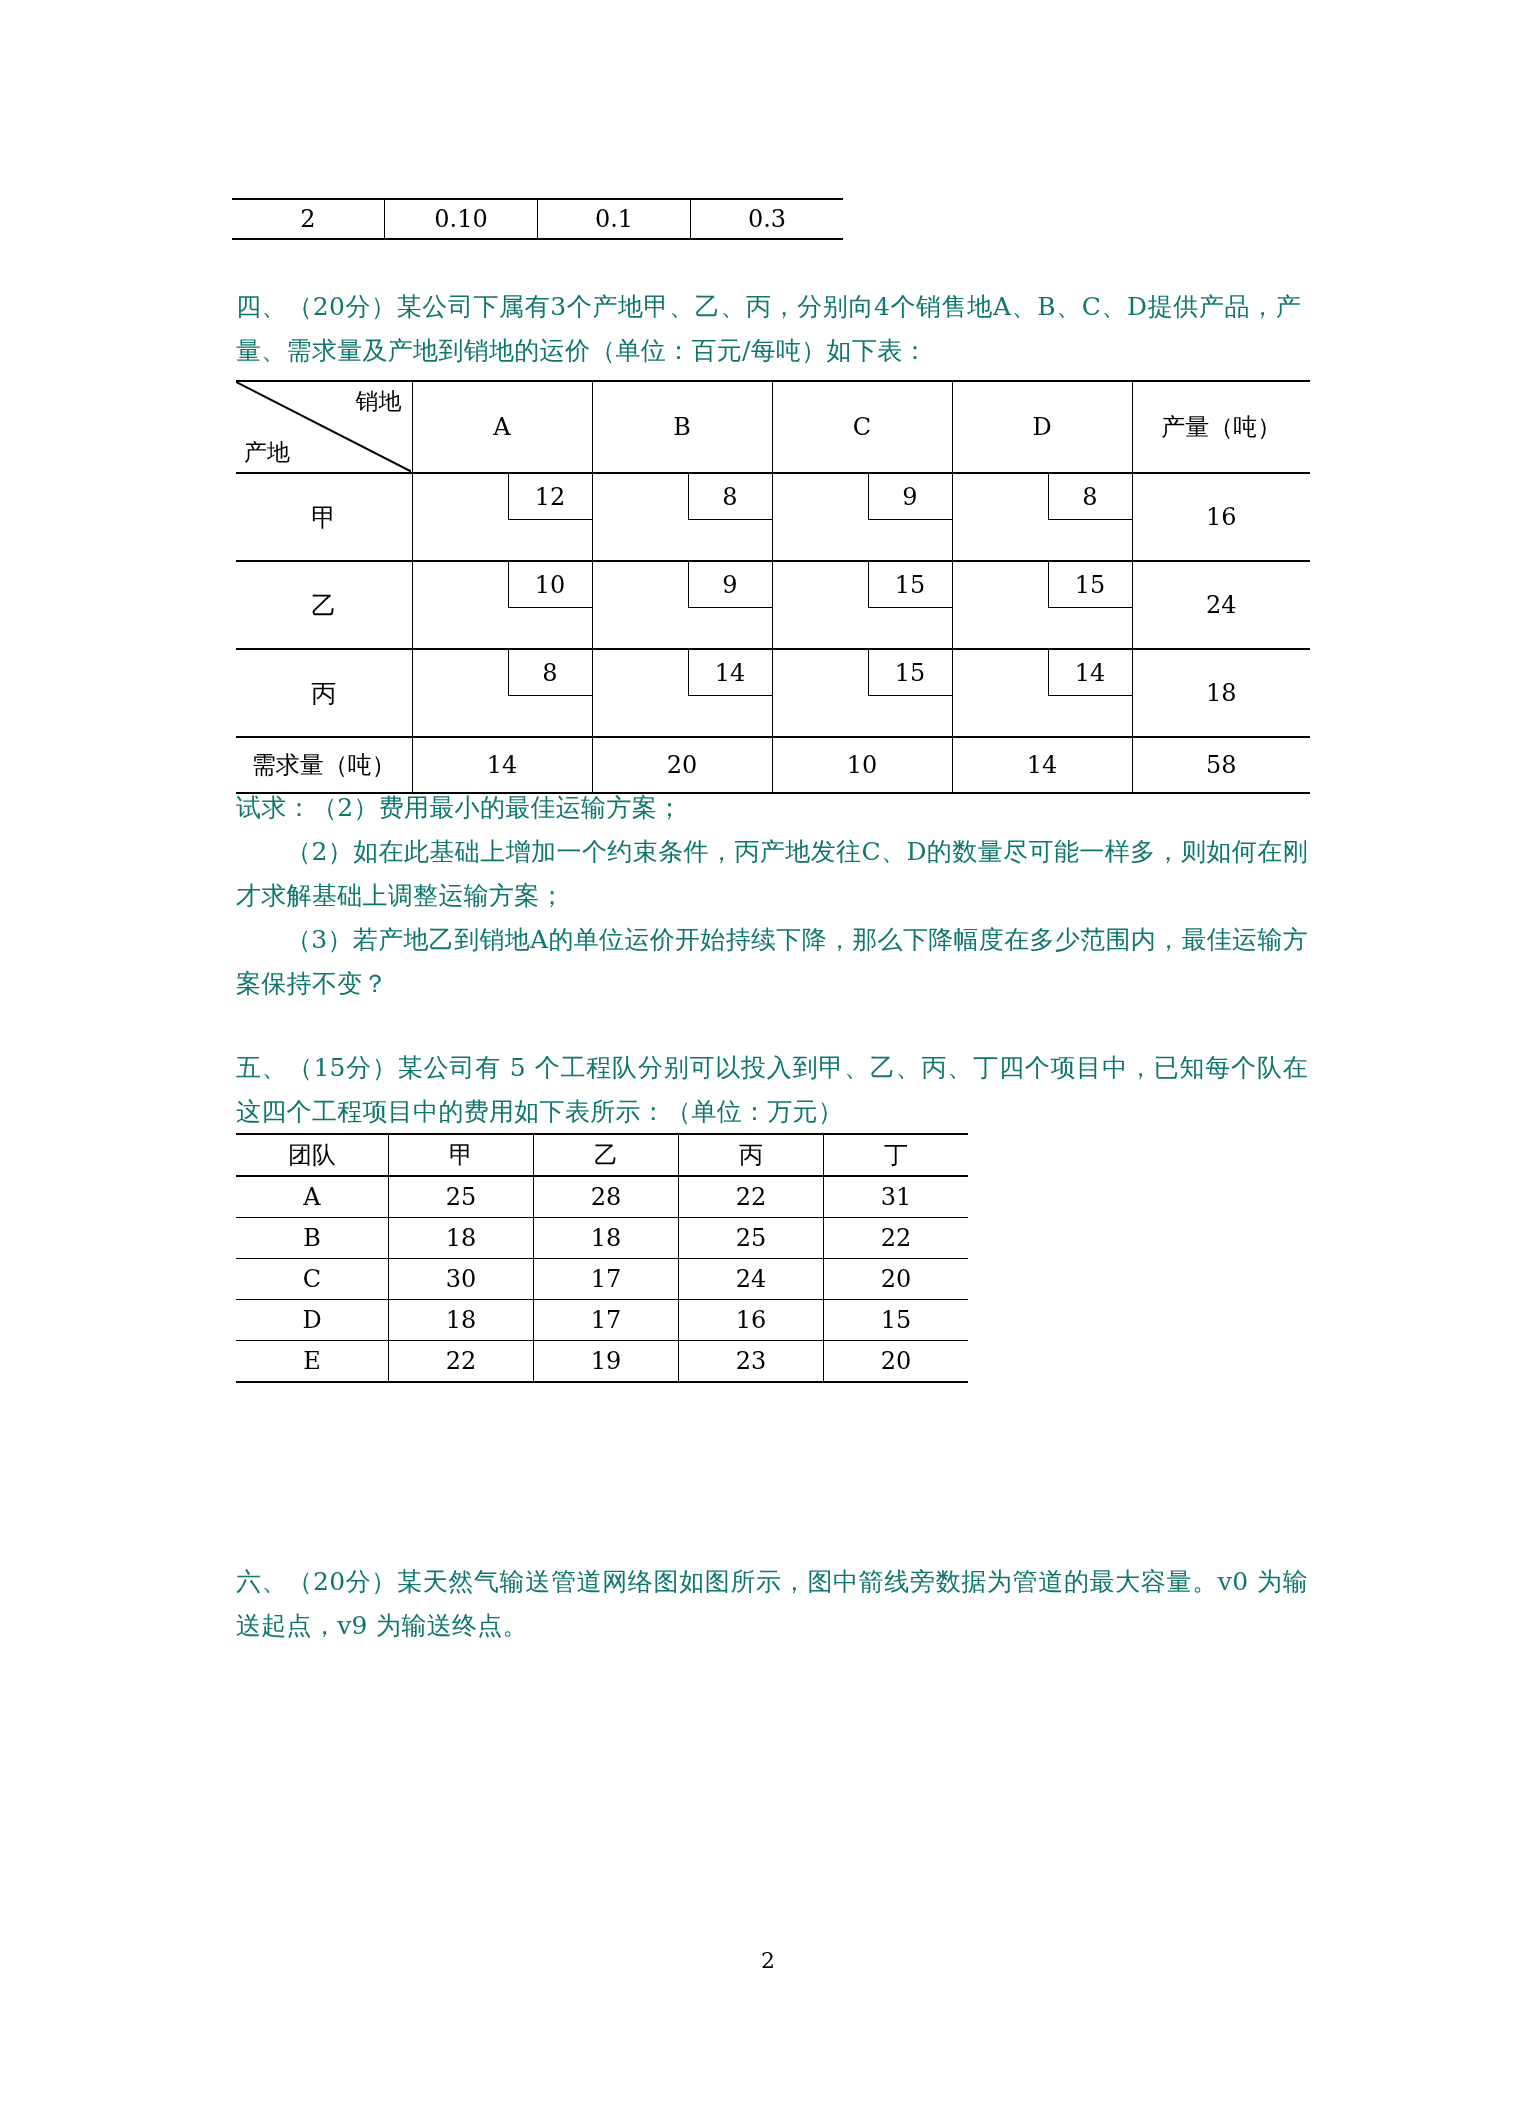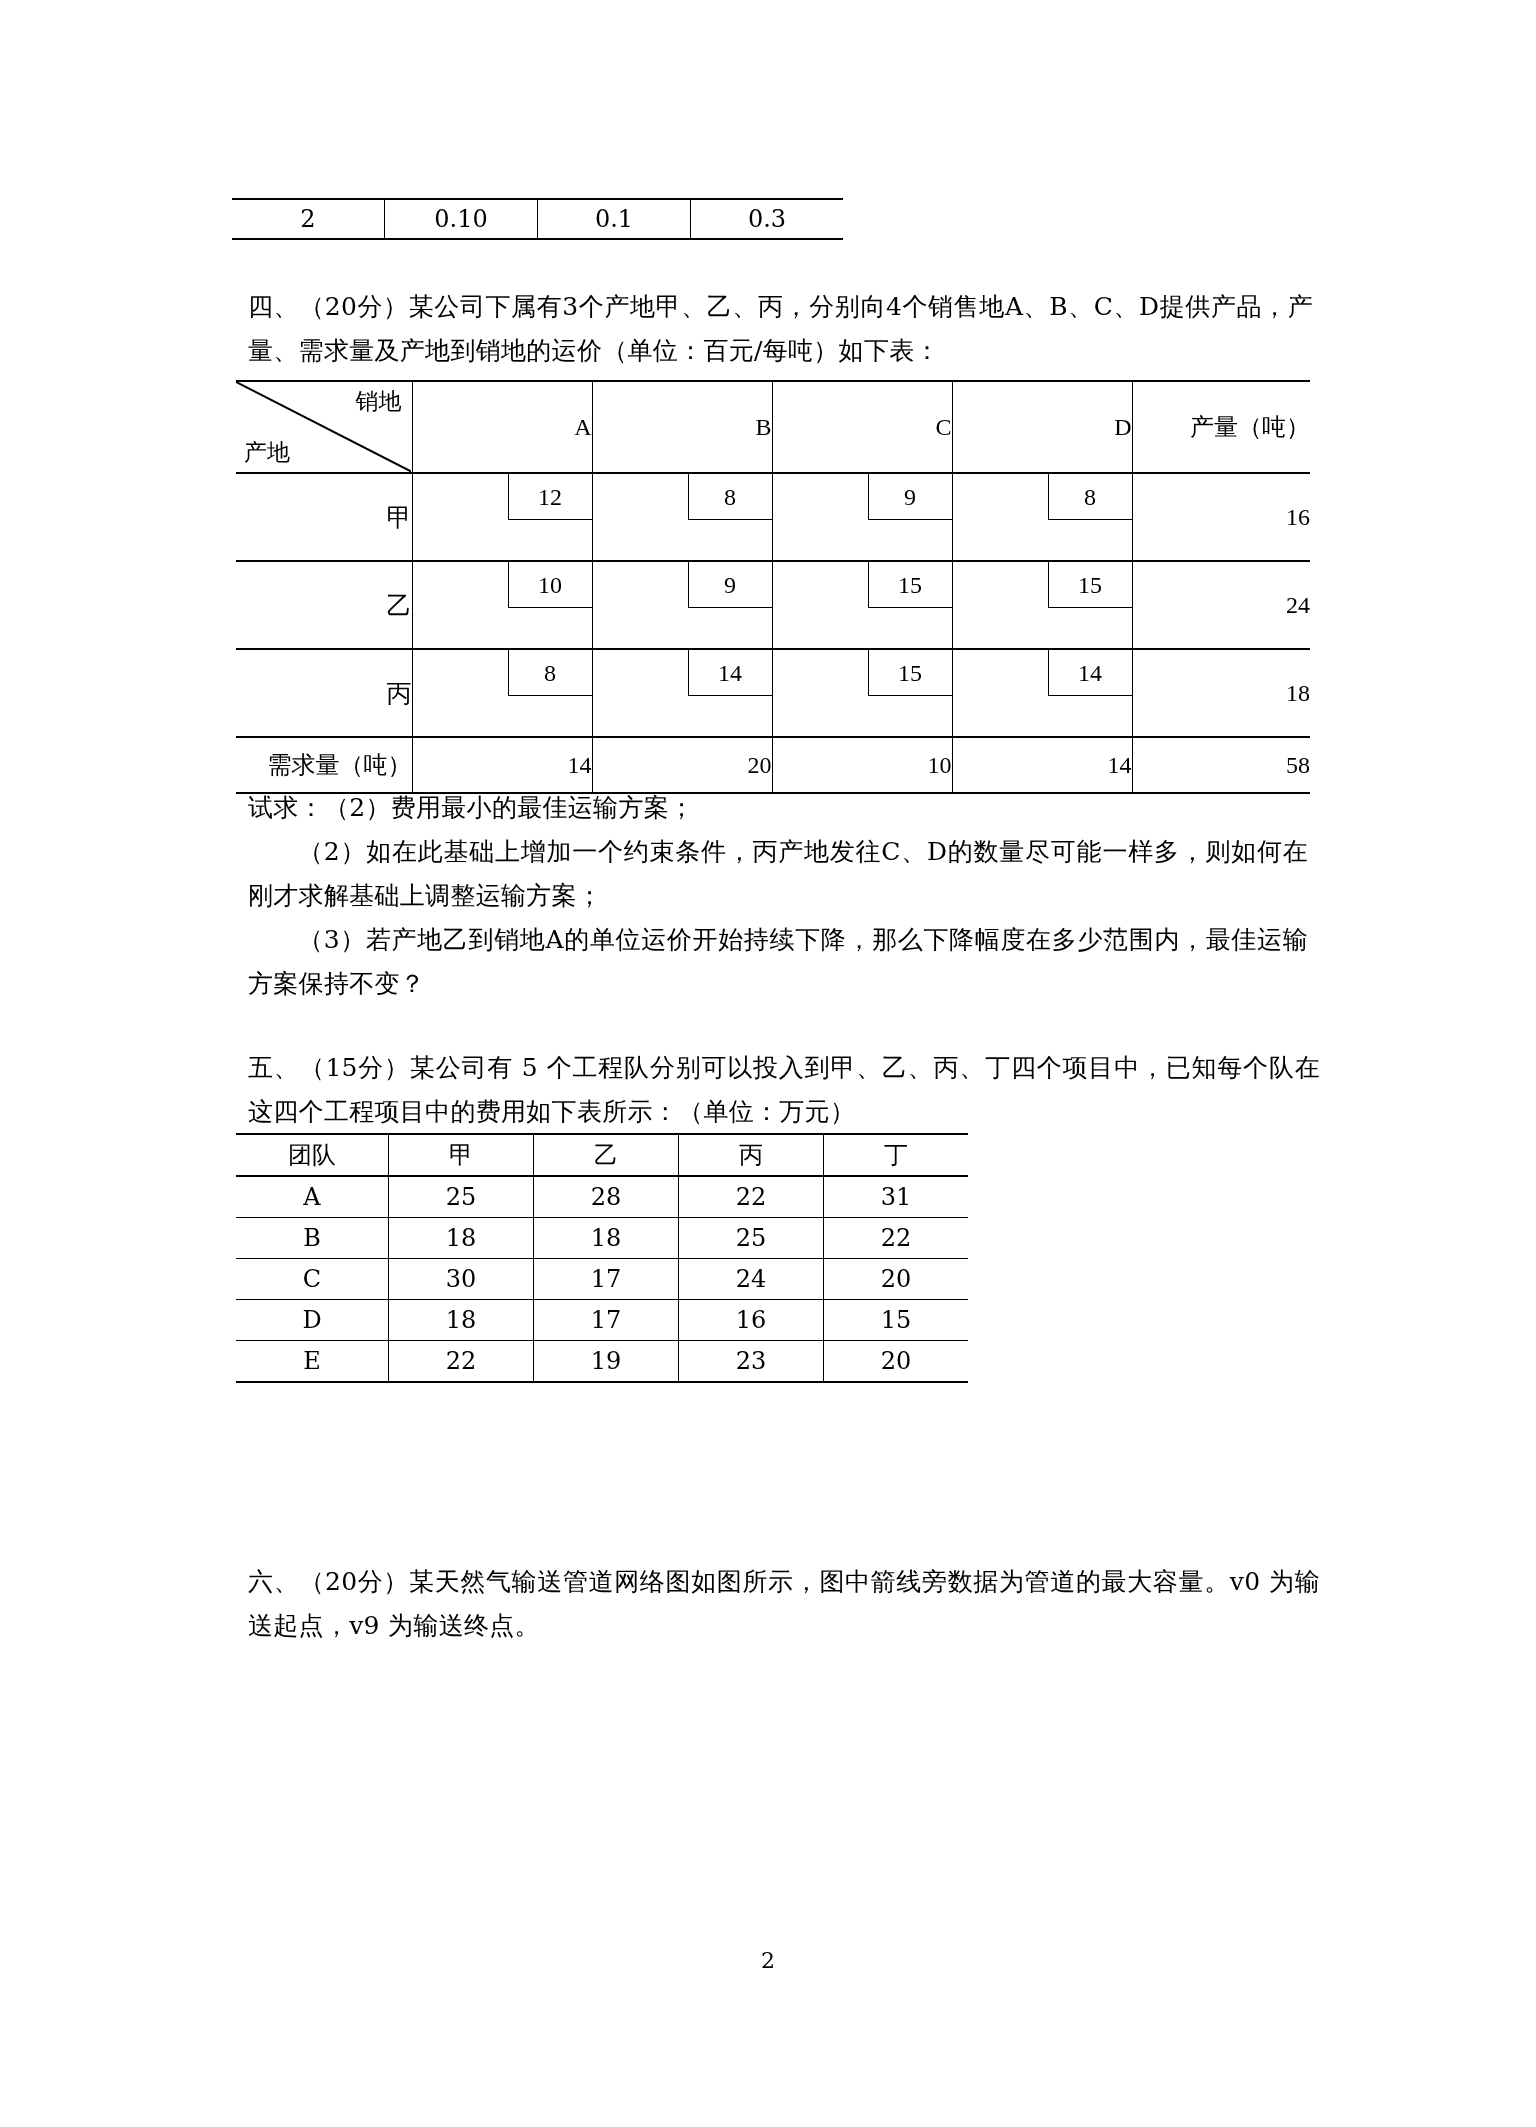--- a/index.html
+++ b/index.html
@@ -19,22 +19,21 @@
     margin: 0 auto;
     overflow: hidden;
   }
 
   
   .para {
     font-size: 25px;
     line-height: 44px;
     letter-spacing: 0.3px;
     text-align: justify;
-    color: #000000;
-    margin-left: 12px;
+    color: #0f766e;
   }
   .indent-1 { text-indent: 0; }
   .indent-2 { text-indent: 2em; }
 
   
   .frag-table {
     position: absolute;
     left: 232px;
     top: 198px;
     border-collapse: collapse;
@@ -72,25 +71,24 @@
   }
   table.trans {
     border-collapse: collapse;
     width: 1074px;
     font-size: 24px;
     table-layout: fixed;
   }
   table.trans td {
     border-left: 1.6px solid #000;
     border-right: 1.6px solid #000;
-    text-align: right;
+    text-align: center;
     vertical-align: middle;
     padding: 0;
     position: relative;
-    font-family: Liberation Serif, serif;
   }
   table.trans tr.hdr td { border-top: 2.6px solid #000; border-bottom: 2.6px solid #000; height: 90px; }
   table.trans tr.drow td { border-bottom: 2.6px solid #000; height: 86px; }
   table.trans tr.dem td { border-bottom: 2.6px solid #000; height: 54px; }
   table.trans td.first { border-left: none; }
   table.trans td.last  { border-right: none; }
 
   
   .corner {
     position: relative;

